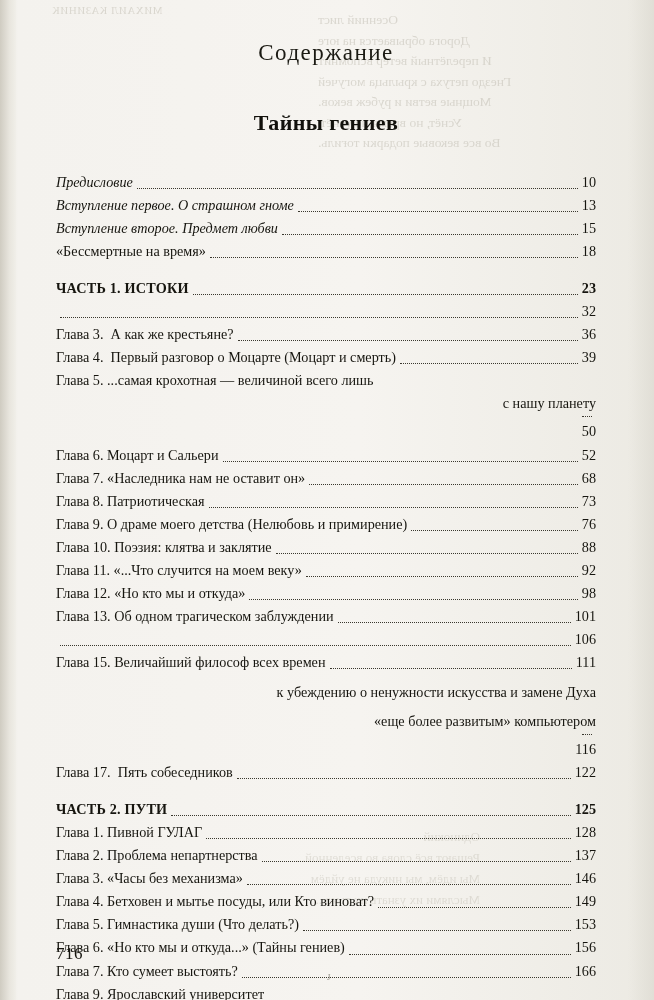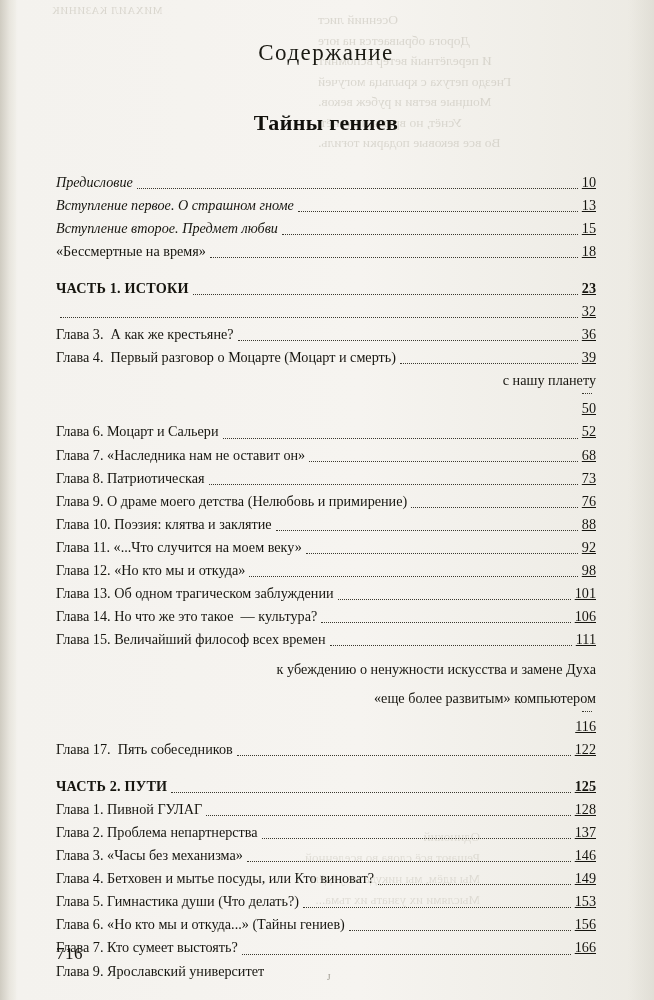--- a/index.html
+++ b/index.html
@@ -121,21 +121,20 @@
   .entry .dots {
     flex: 1 1 auto;
     border-bottom: 1.6px dotted #3a382e;
     margin: 0 4px 4.5px 4px;
     min-width: 10px;
     height: 1px;
   }
   .entry .page-no {
     white-space: nowrap;
     font-variant-numeric: lining-nums;
-    text-decoration: underline;
   }
 
   .entry.italic .label { font-style: italic; text-align: right; }
   .entry.part { font-weight: bold; }
   .entry.part .label { letter-spacing: .2px; }
   .entry.nodots .dots { border-bottom: none; }
 
   .entry.cont {
     margin-left: 22px;
     flex-direction: column;
@@ -219,20 +218,25 @@
         <div class="entry">
           <span class="label">Глава 3.  А как же крестьяне?</span>
           <span class="dots"></span>
           <span class="page-no">36</span>
         </div>
         <div class="entry">
           <span class="label">Глава 4.  Первый разговор о Моцарте (Моцарт и смерть)</span>
           <span class="dots"></span>
           <span class="page-no">39</span>
         </div>
+        <div class="entry nodots">
+          <span class="label">Глава 5. ...самая крохотная — величиной всего лишь</span>
+          <span class="dots"></span>
+          <span class="page-no"></span>
+        </div>
         <div class="entry cont">
           <span class="label">с нашу планету</span>
           <span class="dots"></span>
           <span class="page-no">50</span>
         </div>
         <div class="entry">
           <span class="label">Глава 6. Моцарт и Сальери</span>
           <span class="dots"></span>
           <span class="page-no">52</span>
         </div>
@@ -265,21 +269,20 @@
           <span class="label">Глава 12. «Но кто мы и откуда»</span>
           <span class="dots"></span>
           <span class="page-no">98</span>
         </div>
         <div class="entry">
           <span class="label">Глава 13. Об одном трагическом заблуждении</span>
           <span class="dots"></span>
           <span class="page-no">101</span>
         </div>
         <div class="entry">
-          <span class="label">Глава 14. Но что же это такое  — культура?</span>
           <span class="dots"></span>
           <span class="page-no">106</span>
         </div>
         <div class="entry">
           <span class="label">Глава 15. Величайший философ всех времен</span>
           <span class="dots"></span>
           <span class="page-no">111</span>
         </div>
         <div class="entry nodots">
           <span class="dots"></span>

